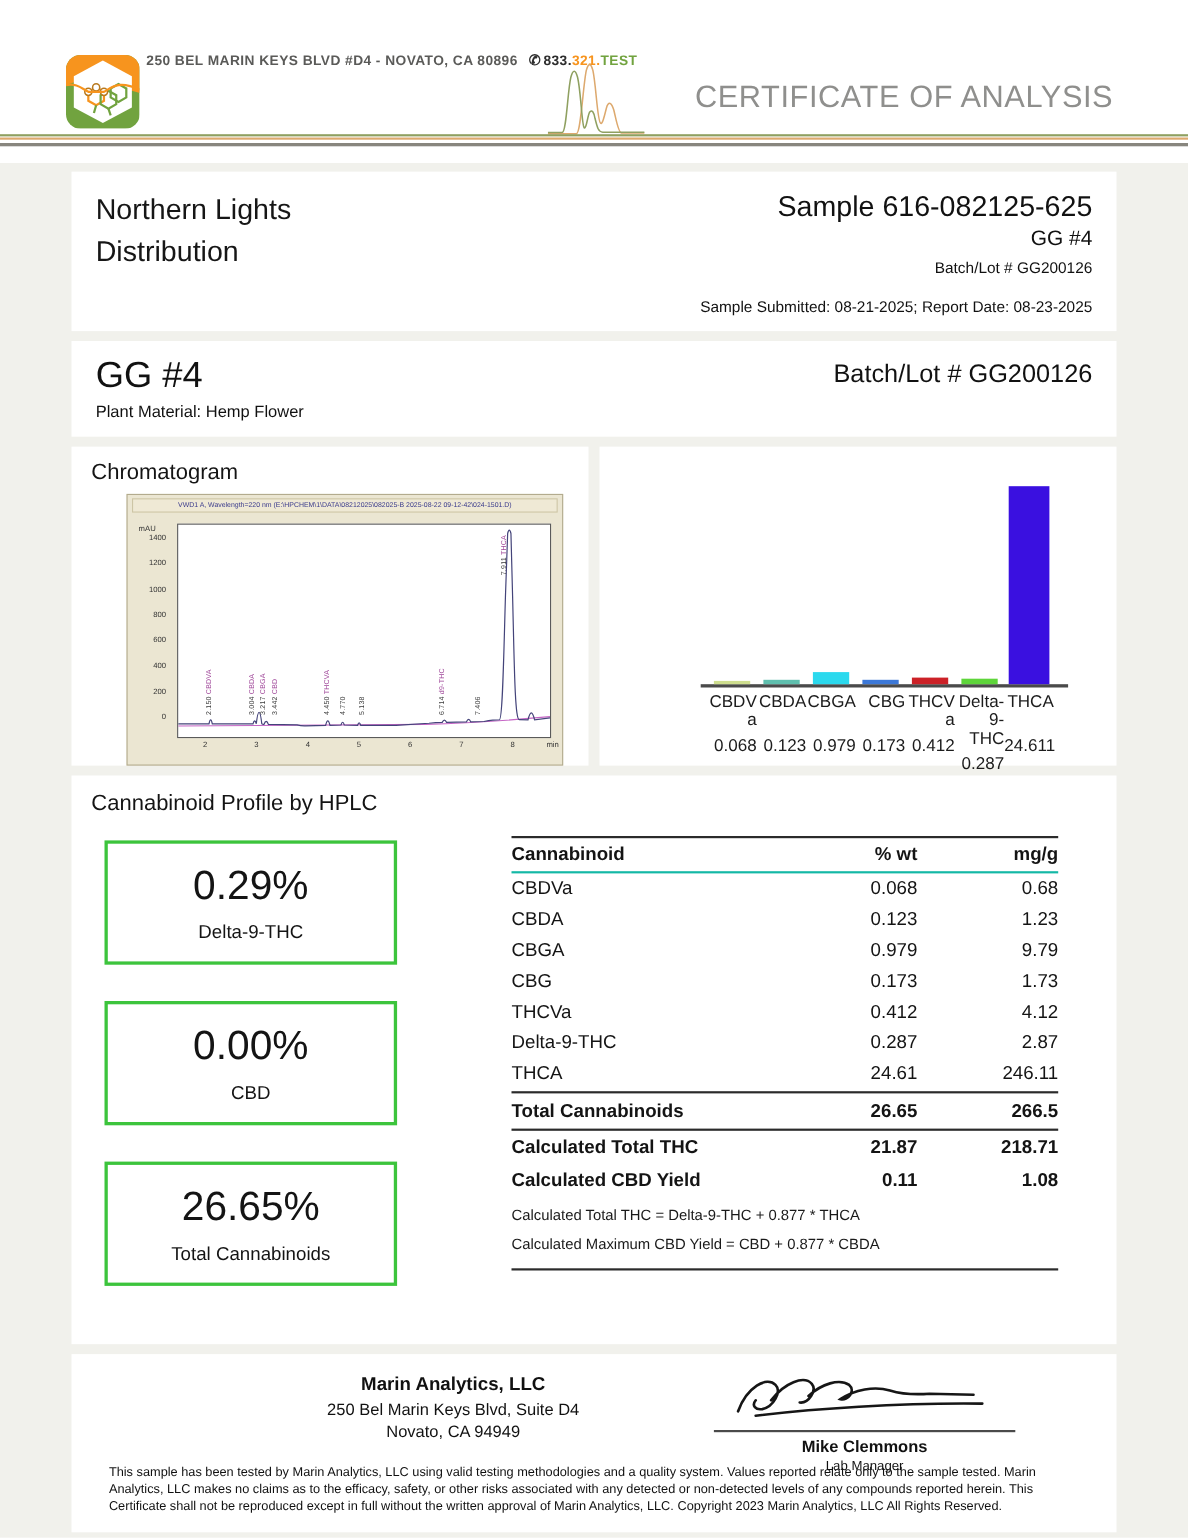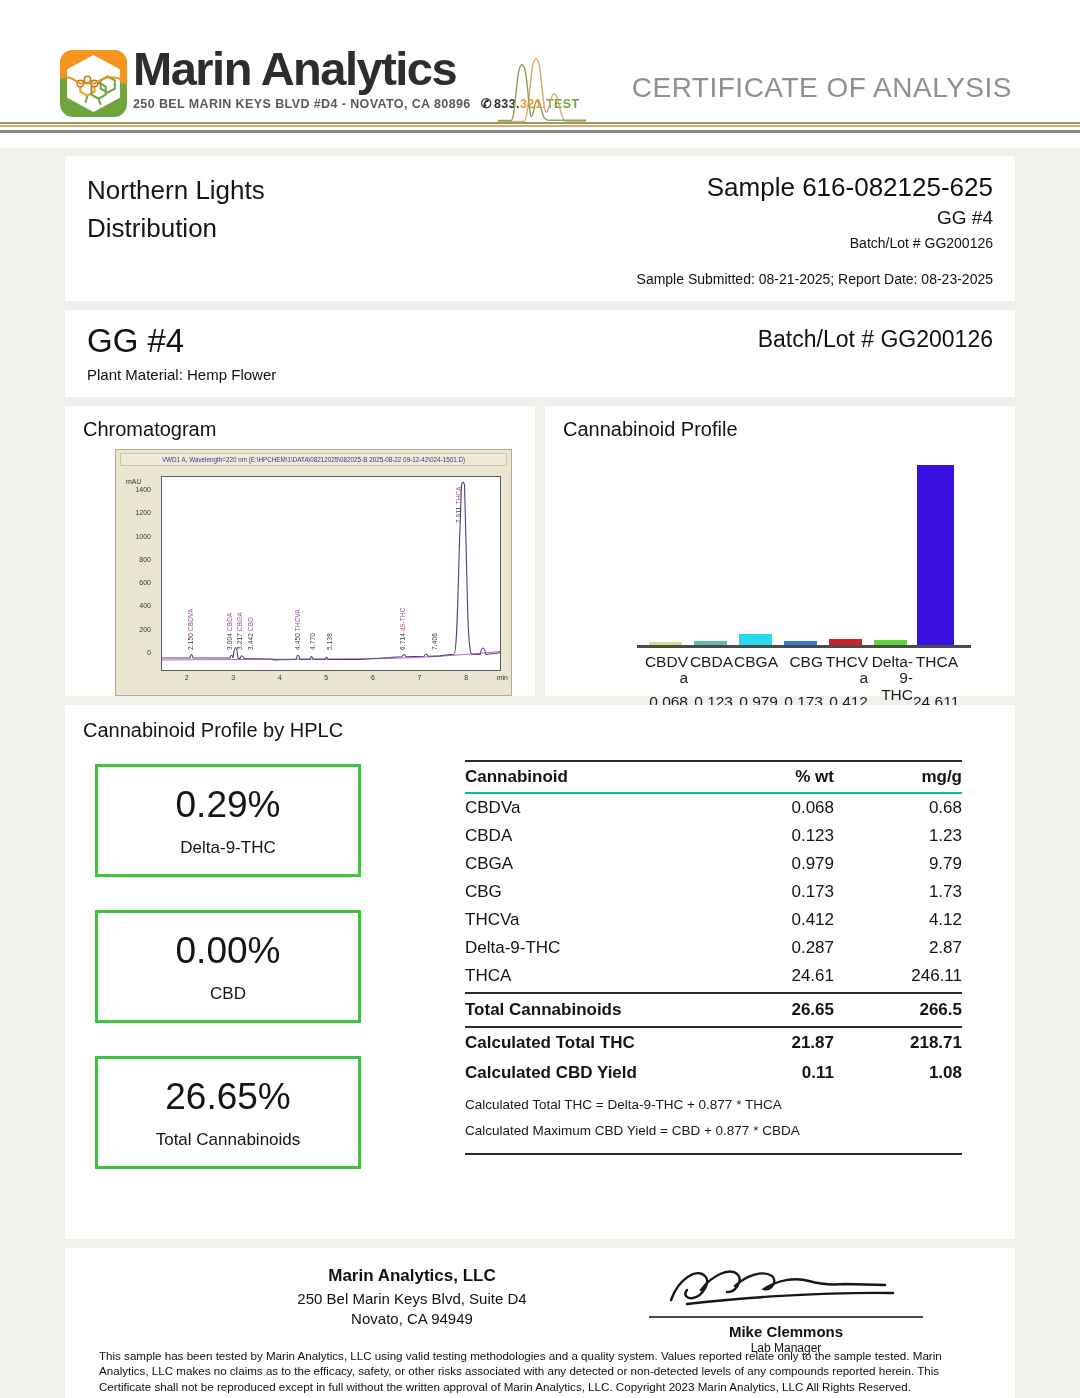--- a/index.html
+++ b/index.html
@@ -67,21 +67,21 @@
   .bars-row { display:flex; align-items:flex-end; height:185px; border-bottom:3px solid #4a4a4a; padding-left:6px; }
   .bar-col { width:45px; display:flex; justify-content:center; }
   .bar { width:33px; }
   .bar-col:last-child .bar { width:37px; }
   .labels-row { display:flex; padding-left:6px; margin-top:6px; }
   .label-cell { width:45px; text-align:right; }
   .bar-name { font-size:15.5px; line-height:1.05; white-space:pre-line; color:#1c1c1c; min-height:33px; }
   .bar-val { font-size:15.5px; margin-top:6px; color:#1c1c1c; }
 
   
-  .card-hplc { padding:14px 18px 37px; }
+  .card-hplc { padding:14px 18px 20px; }
   .hplc-content { display:flex; margin-top:22px; }
   .boxes-col { width:382px; padding-left:12px; }
   .green-box { width:266px; height:113px; border:3px solid #3cc43c; display:flex;
     flex-direction:column; align-items:center; justify-content:center; margin-bottom:33px; background:#fff; }
   .green-box .gb-value { font-size:37px; color:#141414; }
   .green-box .gb-label { font-size:17px; margin-top:12px; color:#141414; }
 
   .hplc-table { width:497px; font-size:17px; color:#141414; margin-top:-4px; }
   .t-row { display:grid; grid-template-columns:1fr 112px 128px; padding:4px 0; align-items:baseline; }
   .t-row .c2, .t-row .c3 { text-align:right; }
@@ -125,21 +125,20 @@
         <circle cx="20" cy="33" r="3.2"></circle>
           <circle cx="27" cy="29" r="3.2"></circle>
           <circle cx="34" cy="33" r="3.2"></circle>
       </g>
       <path d="M0,27 C10,25 14,30 20,33 L34,33 C40,30 46,22 66,31" fill="none" stroke="#f7941e" stroke-width="2"></path>
       <path d="M27,45 L25,52 M38,48 L40,54" stroke="#71a33f" stroke-width="2"></path>
     </g>
   </svg>
 
   <div class="brand-block">
-    <div class="brand">Marin Analytics</div>
     <div class="addr-row">
       <span>250 BEL MARIN KEYS BLVD #D4 - NOVATO, CA 80896</span><span class="phone-icon">✆</span><b><span class="ph1">833.</span><span class="ph2">321.</span><span class="ph3">TEST</span></b>
     </div>
   </div>
 
   <svg class="deco-peaks" viewBox="0 0 88 75">
     <path d="M0,73.5 L26,73.5 C30,73.5 32,30 35,16 C37,9 39,9 41,16 C44,30 45,62 48,64 C50,66 52,54 54,48 C56,44 58,46 60,52 C62,60 64,72.5 67,73 L88,73" fill="none" stroke="#dda96e" stroke-width="1.4"></path>
     <path d="M0,72.5 L13,72.5 C17,72.5 18,34 21,22 C23,15 25,15 27,22 C30,34 31,66 33,68 C35,70 36,58 38,54 C40,51 42,54 43,60 C45,68 46,72 50,72.2 L88,72.2" fill="none" stroke="#8fa060" stroke-width="1.4"></path>
   </svg>
 
@@ -215,21 +214,20 @@
             <div class="peak-label" style="left: 216.8px; bottom: 45px;"><span>5.138 </span><span class="pk"></span></div>
             <div class="peak-label" style="left: 290.2px; bottom: 45px;"><span>6.714 </span><span class="pk">d9-THC</span></div>
             <div class="peak-label" style="left: 322.4px; bottom: 45px;"><span>7.406 </span><span class="pk"></span></div>
             <div class="peak-label" style="left: 345.9px; bottom: 172px;"><span>7.911 </span><span class="pk">THCA</span></div>
           </div>
         <div class="chrom-xunit">min</div>
       </div>
     </div>
 
     <div class="card chart-card">
-      <div class="section-title">Cannabinoid Profile</div>
       <div class="barchart">
         <div class="bars-row">
           <div class="bar-col">
               <div class="bar" style="height: 3.5px; background: rgb(206, 222, 142);"></div>
             </div>
           <div class="bar-col">
               <div class="bar" style="height: 4px; background: rgb(95, 191, 174);"></div>
             </div>
           <div class="bar-col">
               <div class="bar" style="height: 10.8px; background: rgb(43, 217, 238);"></div>

